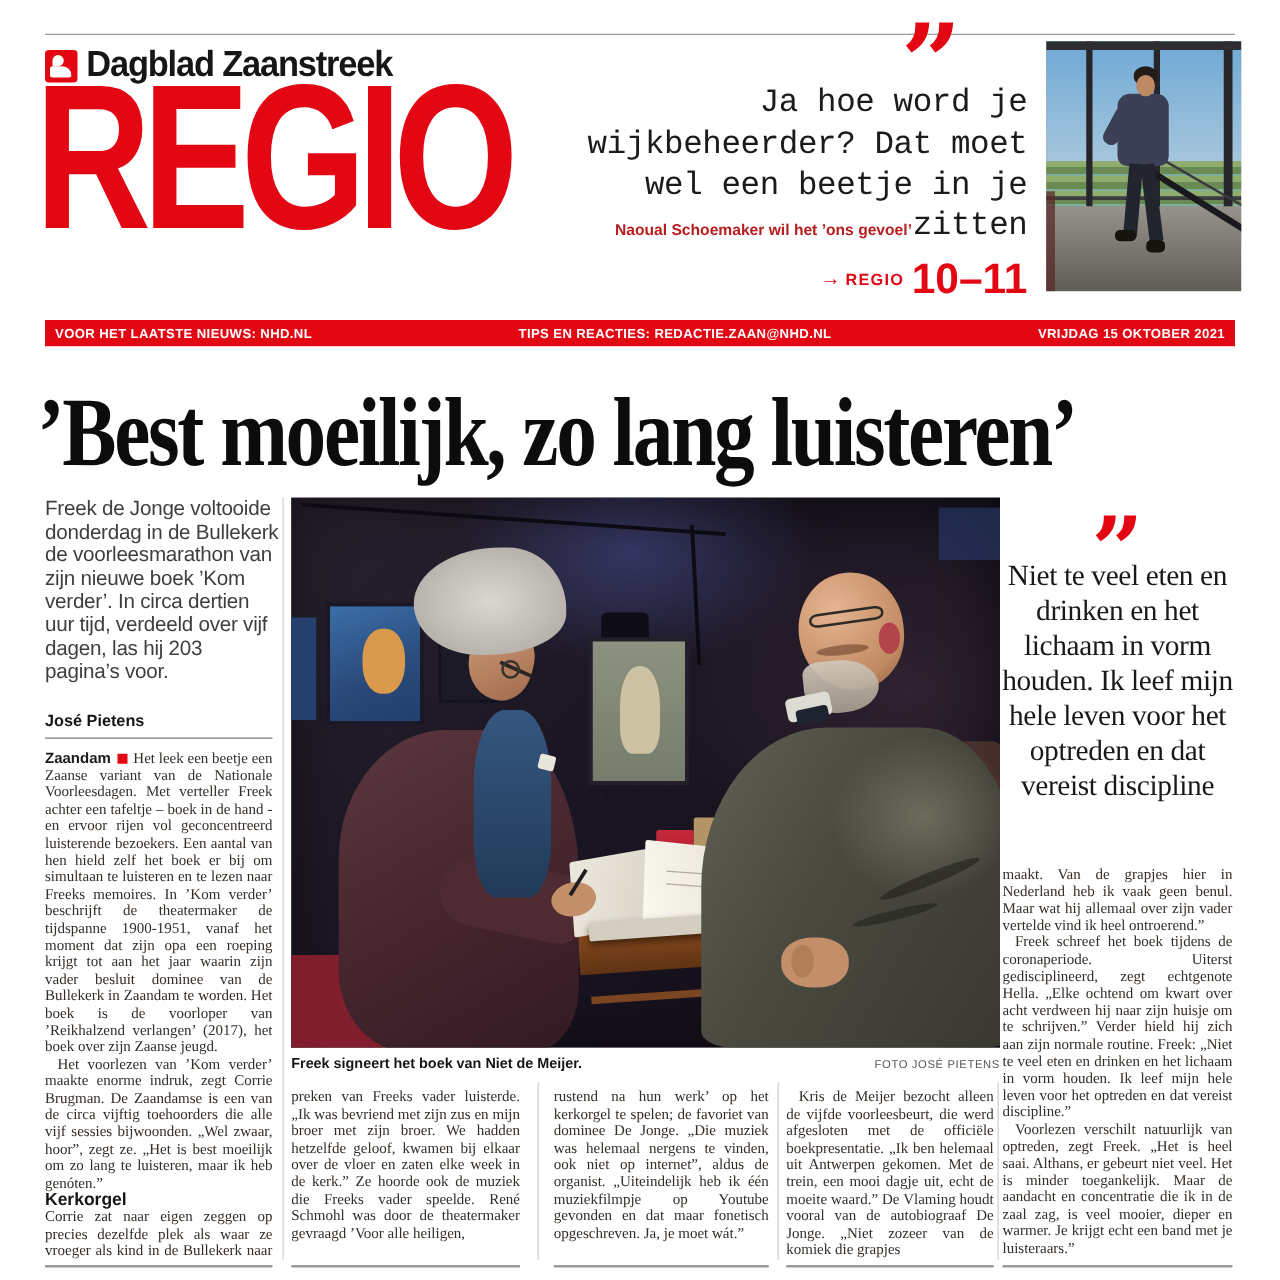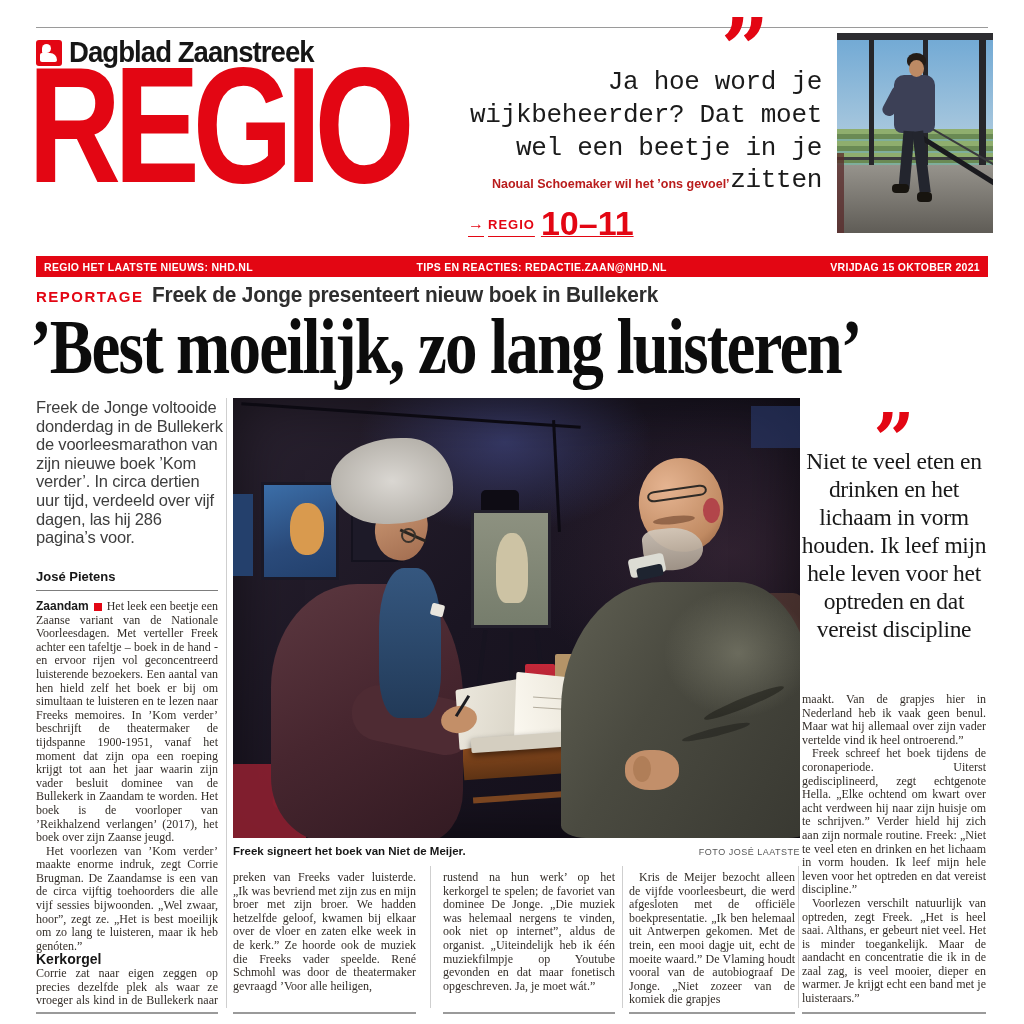--- a/index.html
+++ b/index.html
@@ -30,21 +30,21 @@
   }
 
   
   .qmark{font-family:"DejaVu Serif","Liberation Serif",serif;color:var(--red);font-weight:bold;}
   .teaser-qmark{left:690px;top:8px;font-size:84px;line-height:1;height:62px;overflow:hidden;width:110px;text-align:center;}
   .teaser-quote{
     left:470px;top:66px;width:352px;text-align:right;
     font-family:Liberation Mono, monospace;font-size:26px;line-height:1.26;color:#1b1b1b;letter-spacing:-.3px;
   }
   .teaser-attr{left:492px;top:176px;width:330px;font-size:12.5px;font-weight:bold;color:#b91c1c;line-height:1.35;}
-  .teaser-ref{left:468px;top:204px;width:330px;text-align:left;color:var(--red);white-space:nowrap;text-decoration:underline;}
+  .teaser-ref{left:492px;top:204px;width:330px;text-align:right;color:var(--red);white-space:nowrap;}
   .teaser-ref .arr{font-size:16px;font-weight:bold;vertical-align:6px;}
   .teaser-ref .lbl{font-size:13px;font-weight:bold;letter-spacing:1px;vertical-align:6px;margin:0 6px 0 4px;}
   .teaser-ref .pgs{font-size:34px;font-weight:bold;letter-spacing:0;}
 
   
   .tphoto{left:837px;top:33px;width:156px;height:200px;overflow:hidden;background:#8d8a84;}
   .tp-sky{left:0;top:0;width:100%;height:96px;background:linear-gradient(#6fa8d4,#a5c6dd);}
   .tp-land{left:0;top:96px;width:100%;height:36px;background:repeating-linear-gradient(180deg,#8fae6e 0 5px,#6a8a54 5px 10px,#7fae9c 10px 12px);}
   .tp-floor{left:0;top:132px;width:100%;height:68px;background:linear-gradient(#96938c,#5f5c56);}
   .tp-bar{background:#26262a;top:0;height:132px;width:5px;}
@@ -222,33 +222,29 @@
     <div class="abs tp-sweater"></div>
     <div class="abs tp-hair"></div>
     <div class="abs tp-face"></div>
     <div class="abs tp-leg1"></div>
     <div class="abs tp-leg2"></div>
     <div class="abs tp-shoe1"></div>
     <div class="abs tp-shoe2"></div>
   </div>
 
   <div class="abs infobar">
-    <span>REGIO HET LAATSTE NIEUWS: NHD.NL</span>
+    <span>VOOR HET LAATSTE NIEUWS: NHD.NL</span>
     <span>TIPS EN REACTIES: REDACTIE.ZAAN@NHD.NL</span>
     <span>VRIJDAG 15 OKTOBER 2021</span>
   </div>
 
-  <div class="abs kicker">
-    <span class="tag">REPORTAGE</span>
-    <span class="txt">Freek de Jonge presenteert nieuw boek in Bullekerk</span>
-  </div>
 
   <h1 class="abs headline">’Best moeilijk, zo lang luisteren’</h1>
 
-  <div class="abs lead">Freek de Jonge voltooide donderdag in de Bullekerk de voorleesmarathon van zijn nieuwe boek ’Kom verder’. In circa dertien uur tijd, verdeeld over vijf dagen, las hij 286 pagina’s voor.</div>
+  <div class="abs lead">Freek de Jonge voltooide donderdag in de Bullekerk de voorleesmarathon van zijn nieuwe boek ’Kom verder’. In circa dertien uur tijd, verdeeld over vijf dagen, las hij 203 pagina’s voor.</div>
   <div class="abs byline">José Pietens</div>
   <div class="abs byline-rule"></div>
 
   <div class="abs bodycol col1">
     <p>
       <span class="dateline">Zaandam</span><span class="dmark"></span><span>Het leek een beetje een Zaanse variant van de Nationale Voorleesdagen. Met verteller Freek achter een tafeltje – boek in de hand - en ervoor rijen vol geconcentreerd luisterende bezoekers. Een aantal van hen hield zelf het boek er bij om simultaan te luisteren en te lezen naar Freeks memoires. In ’Kom verder’ beschrijft de theatermaker de tijdspanne 1900-1951, vanaf het moment dat zijn opa een roeping krijgt tot aan het jaar waarin zijn vader besluit dominee van de Bullekerk in Zaandam te worden. Het boek is de voorloper van ’Reikhalzend verlangen’ (2017), het boek over zijn Zaanse jeugd.</span>
     </p>
     <p class="ind">Het voorlezen van ’Kom verder’ maakte enorme indruk, zegt Corrie Brugman. De Zaandamse is een van de circa vijftig toehoorders die alle vijf sessies bijwoonden. „Wel zwaar, hoor”, zegt ze. „Het is best moeilijk om zo lang te luisteren, maar ik heb genóten.”</p>
     <p class="subhead">Kerkorgel</p>
     <p>Corrie zat naar eigen zeggen op precies dezelfde plek als waar ze vroeger als kind in de Bullekerk naar de</p>
@@ -304,21 +300,21 @@
     <div class="abs k-beard"></div>
     <div class="abs k-collar"></div>
     <div class="abs k-collar2"></div>
     <div class="abs k-hands">
         <i></i>
       </div>
   </div>
 
   <div class="abs caption-row">
     <span class="caption">Freek signeert het boek van Niet de Meijer.</span>
-    <span class="credit">FOTO JOSÉ LAATSTE</span>
+    <span class="credit">FOTO JOSÉ PIETENS</span>
   </div>
 
   <div class="abs qmark pq-mark">”</div>
   <div class="abs bodycol col2">
     <p>preken van Freeks vader luisterde. „Ik was bevriend met zijn zus en mijn broer met zijn broer. We hadden hetzelfde geloof, kwamen bij elkaar over de vloer en zaten elke week in de kerk.” Ze hoorde ook de muziek die Freeks vader speelde. René Schmohl was door de theatermaker gevraagd ’Voor alle heiligen,</p>
   </div>
 
   <div class="abs pull-quote">Niet te veel eten en drinken en het lichaam in vorm houden. Ik leef mijn hele leven voor het optreden en dat vereist discipline</div>
   <div class="abs bodycol col3">
     <p>rustend na hun werk’ op het kerkorgel te spelen; de favoriet van dominee De Jonge. „Die muziek was helemaal nergens te vinden, ook niet op internet”, aldus de organist. „Uiteindelijk heb ik één muziekfilmpje op Youtube gevonden en dat maar fonetisch opgeschreven. Ja, je moet wát.”</p>

